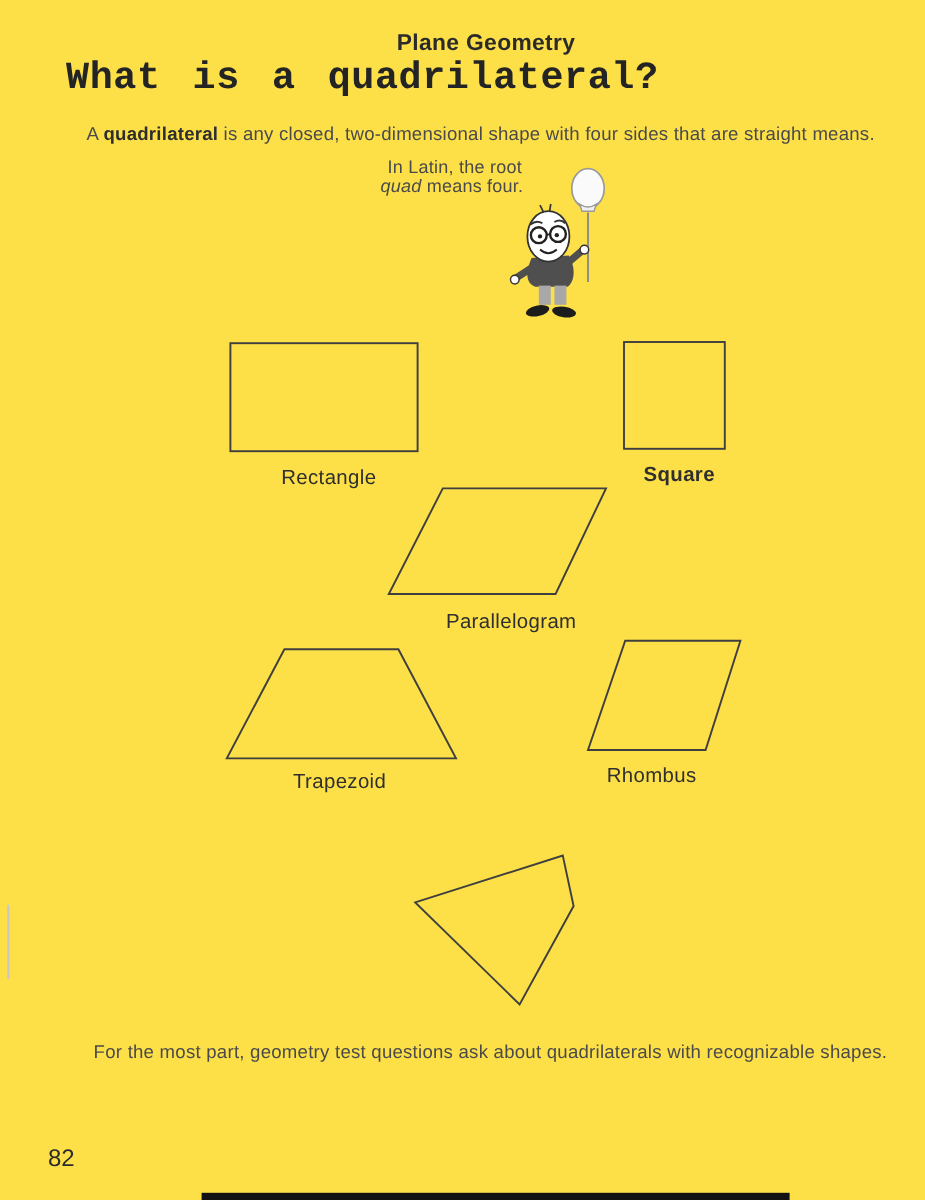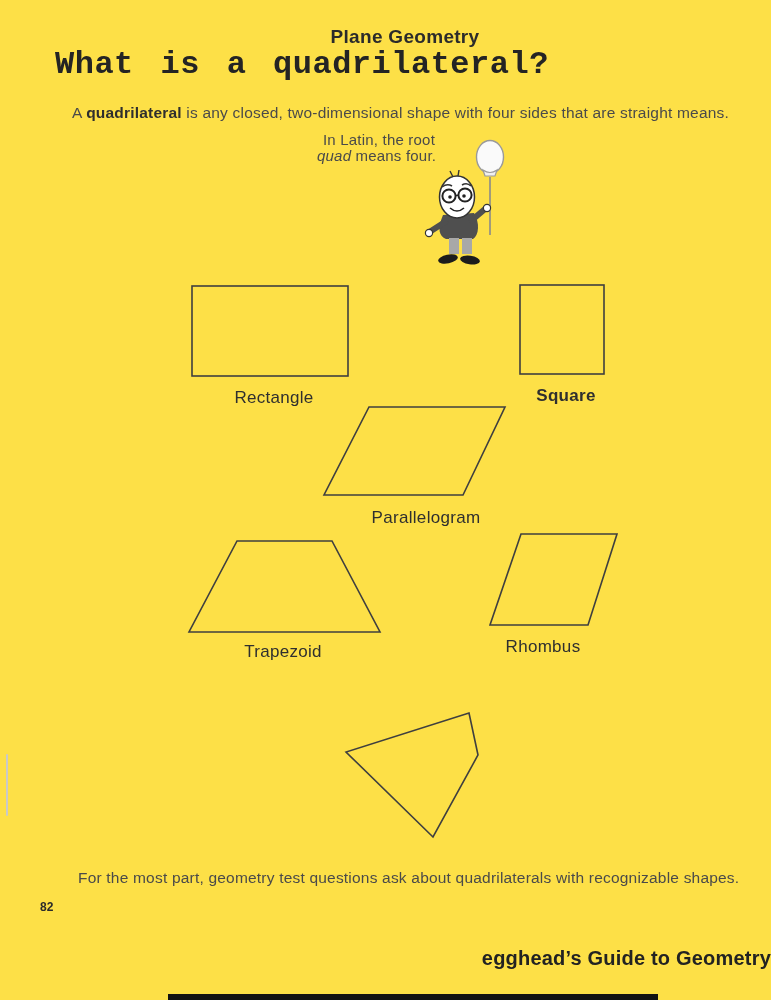--- a/index.html
+++ b/index.html
@@ -25,21 +25,21 @@
   .latin-note i{font-style:italic;}
   .shape-label{
     font-size:17px;color:#2f2f2f;letter-spacing:.3px;
     transform:translateX(-50%);white-space:nowrap;
   }
   svg.shape{overflow:visible;}
   svg.shape polygon, svg.shape rect{fill:none;stroke:#3f3f3f;stroke-width:1.6;}
   .random-note{top:678px;left:75px;}
   .closing-1{top:869px;left:78px;}
   .closing-2{top:901px;left:78px;}
-  .page-number{top:900px;left:40px;font-size:12px;font-weight:bold;color:#2b2b2b;}
+  .page-number{top:955px;left:40px;font-size:20px;font-weight:normal;color:#2b2b2b;}
   .book-title{
     top:947px;right:0px;font-size:20px;font-weight:bold;color:#222222;letter-spacing:.2px;
   }
   .scan-mark{top:754px;left:6px;width:2px;height:62px;background:#c9c9c9;border-radius:1px;}
   .bottom-scan-bar{top:994px;left:168px;width:490px;height:6px;background:#121212;}
 </style>
 </head>
 <body>
 
 <div class="page">
@@ -118,18 +118,17 @@
   <div class="abs shape-label" style="top:637px;left:543px;">Rhombus</div>
 
 
   <svg class="abs shape" style="top:709px;left:342px;" width="140" height="132" viewBox="0 0 140 132">
     <polygon points="127,4 136,46 91,128 4,43"></polygon>
   </svg>
 
   <p class="abs body-text closing-1" style="margin:0;">For the most part, geometry test questions ask about quadrilaterals with recognizable shapes.</p>
 
   <div class="abs page-number">82</div>
-  <div class="abs book-title">egghead’s Guide to Geometry</div>
 
   <div class="abs scan-mark"></div>
   <div class="abs bottom-scan-bar"></div>
 
 </div>
 
 </body></html>

